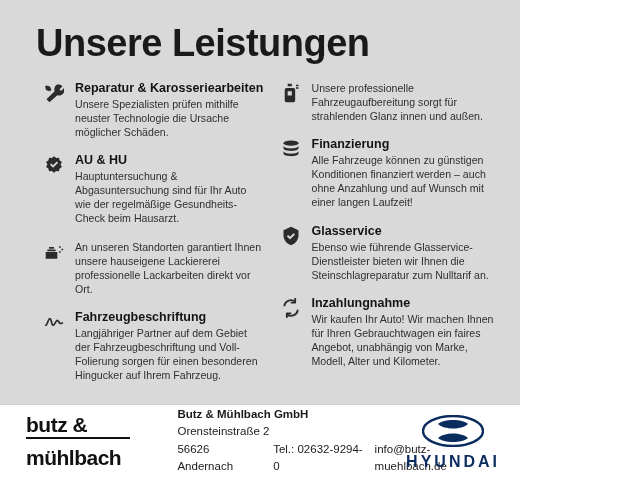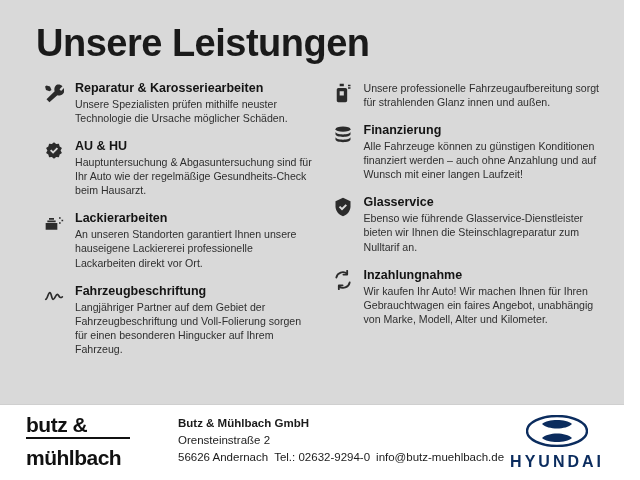--- a/index.html
+++ b/index.html
@@ -4,21 +4,21 @@
 <style>
   * { box-sizing: border-box; margin: 0; padding: 0; }
   html, body {
     width: 640px; height: 480px;
     font-family: "Liberation Sans", sans-serif;
     background: #ffffff;
     overflow: hidden;
   }
   .page {
     position: relative;
-    width: 624px; height: 480px;
+    width: 520px; height: 480px;
     background: #d9d9d9;
     display: flex;
     flex-direction: column;
   }
   .headline {
     font-size: 38px;
     font-weight: bold;
     color: #1a1a1a;
     letter-spacing: -0.5px;
     padding: 22px 0 0 36px;
@@ -150,21 +150,20 @@
         </div>
       </div>
 
       <div class="service">
         <span class="svc-icon">
           <svg width="20" height="20" viewBox="0 0 24 24" fill="currentColor">
             <path d="M2 12h14v8H2zM4 9h10v2H4zM6 6h6v2H6zM18 5h2v2h-2zM21 8h2v2h-2zM18 11h2v2h-2z"></path>
           </svg>
         </span>
         <div class="svc-body">
-          <div class="svc-title">Lackierarbeiten</div>
           <div class="svc-text">An unseren Standorten garantiert Ihnen unsere hauseigene Lackiererei professionelle Lackarbeiten direkt vor Ort.</div>
         </div>
       </div>
 
       <div class="service">
         <span class="svc-icon">
           <svg width="20" height="20" viewBox="0 0 24 24" fill="none" stroke="currentColor" stroke-width="2" stroke-linecap="round">
             <path d="M2 16c2 0 3-8 5-8s2 8 4 8 3-6 5-6 2 6 6 3"></path>
           </svg>
         </span>

